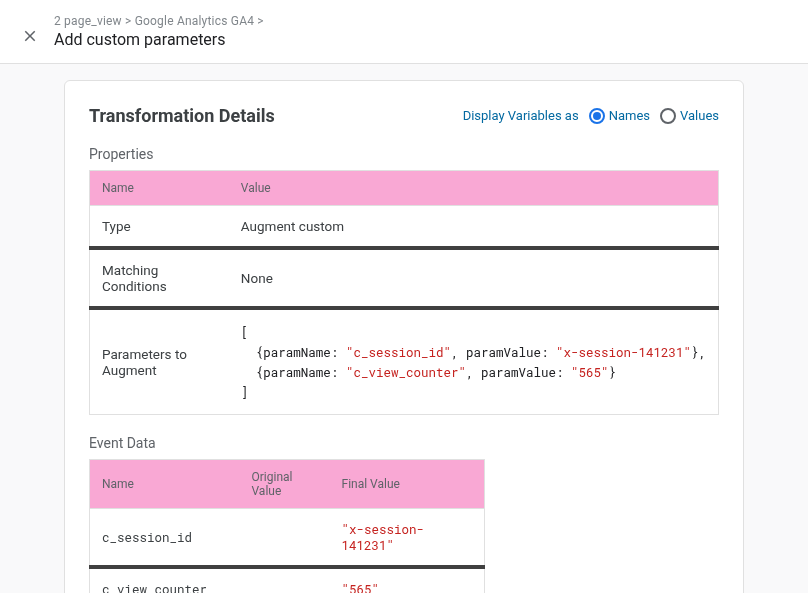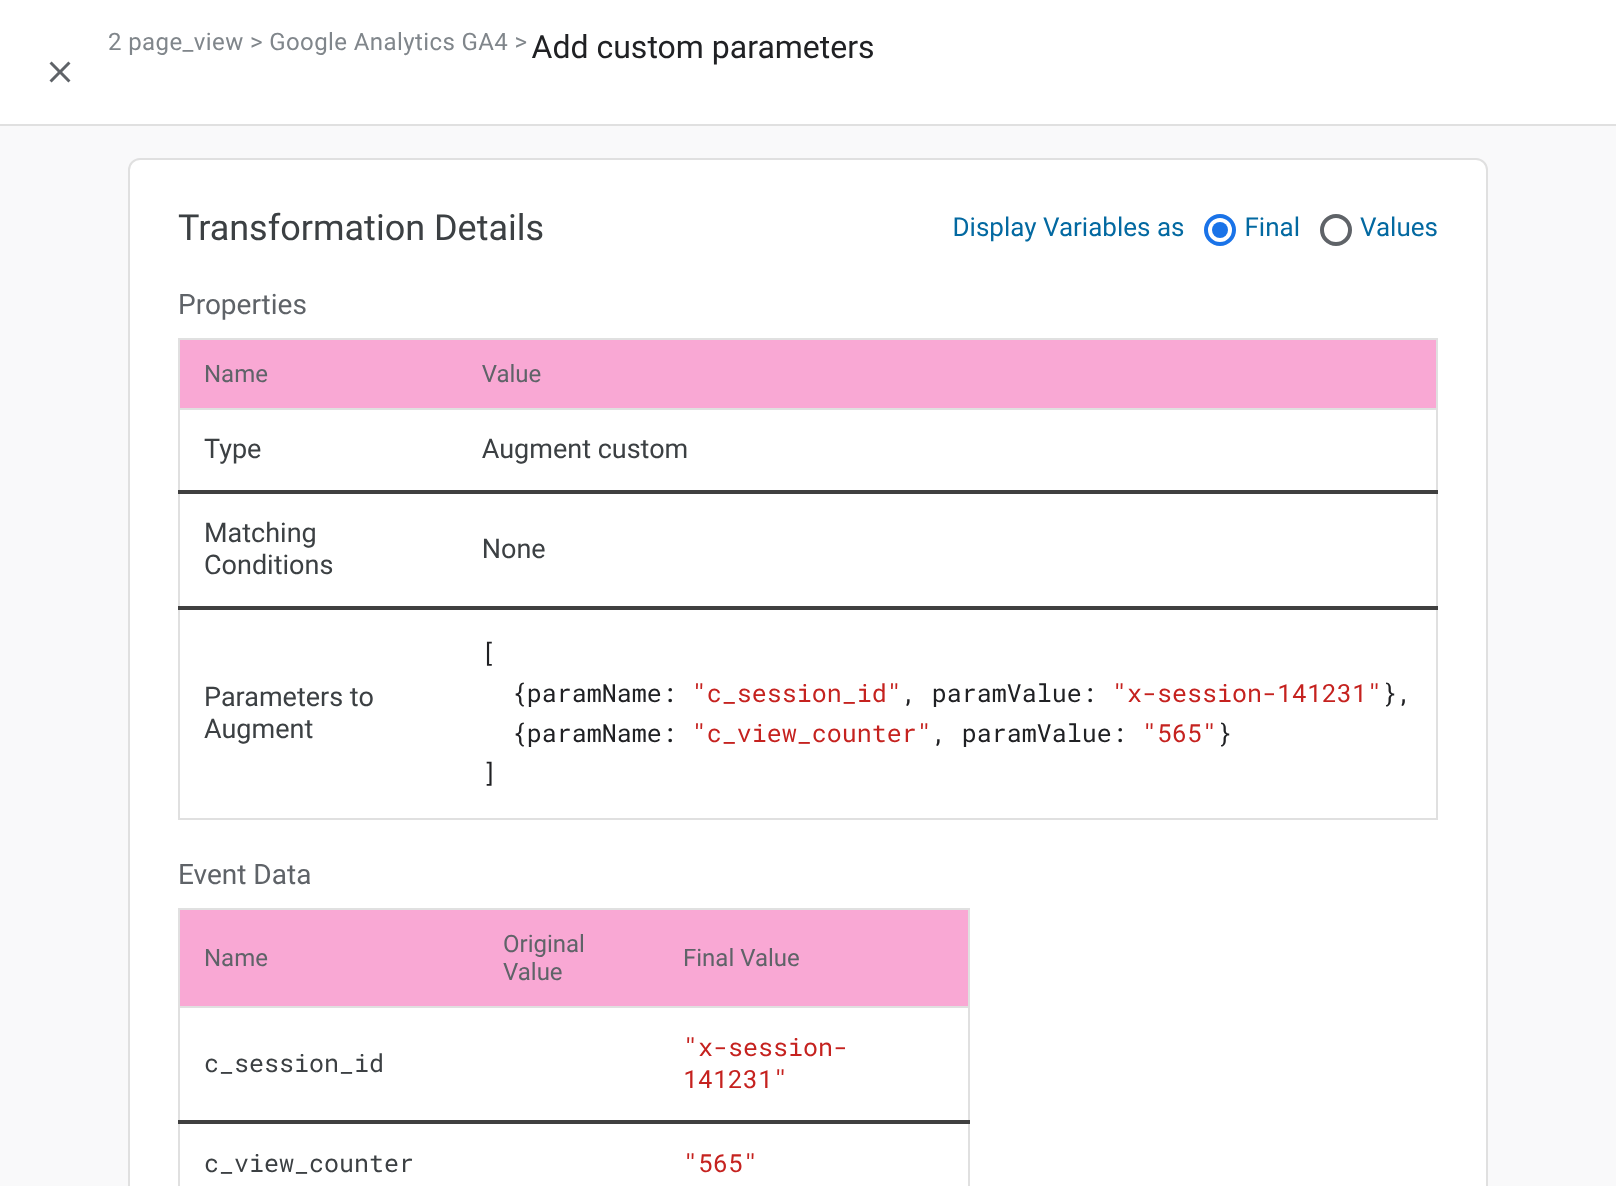--- a/index.html
+++ b/index.html
@@ -22,21 +22,21 @@
     width: 24px; height: 24px;
     display: flex; align-items: center; justify-content: center;
     color: #5f6368;
     cursor: pointer;
     margin-top: 10px;
     border: none;
     background: none;
     padding: 0;
   }
   .close-btn svg { width: 18px; height: 18px; }
-  .title-block { display: flex; gap: 2px; }
+  .title-block { display: flex; flex-direction: column; gap: 2px; }
   .breadcrumb {
     color: #80868b;
     font-size: 12px;
     letter-spacing: 0.2px;
   }
   .page-title {
     font-size: 16px;
     font-weight: 400;
     color: #202124;
     line-height: 1.2;
@@ -55,21 +55,21 @@
     padding: 24px 24px 28px 24px;
   }
   .card-header {
     display: flex;
     justify-content: space-between;
     align-items: center;
     margin-bottom: 20px;
   }
   .card-title {
     font-size: 18px;
-    font-weight: 400;
+    font-weight: 700;
     color: #3c4043;
   }
   .display-toggle {
     display: flex;
     align-items: center;
     gap: 10px;
     font-size: 13px;
     color: #0369a1;
   }
   .radio-opt {
@@ -107,21 +107,21 @@
     text-align: left;
     font-weight: 400;
     color: #5f6368;
     font-size: 12px;
     padding: 10px 12px;
     border-bottom: 1px solid #e0e0e0;
     background: #f9a8d4;
   }
   table.gtable tbody td {
     padding: 12px 12px;
-    border-bottom: 2px solid #404040;
+    border-bottom: 4px solid #404040;
     vertical-align: middle;
     color: #3c4043;
   }
   table.gtable tbody tr:last-child td { border-bottom: none; }
   .code-block {
     font-family: "Roboto Mono", Menlo, Consolas, monospace;
     font-size: 12.5px;
     white-space: pre;
     color: #202124;
     line-height: 1.6;
@@ -150,21 +150,21 @@
 
 <div class="canvas">
   <div class="card">
 
     <div class="card-header">
       <div class="card-title">Transformation Details</div>
       <div class="display-toggle">
         <span>Display Variables as</span>
         <span class="radio-opt">
           <button class="radio selected"></button>
-          <span>Final</span>
+          <span>Names</span>
         </span>
         <span class="radio-opt">
           <button class="radio"></button>
           <span>Values</span>
         </span>
       </div>
     </div>
 
     <div class="section-label">Properties</div>
 

